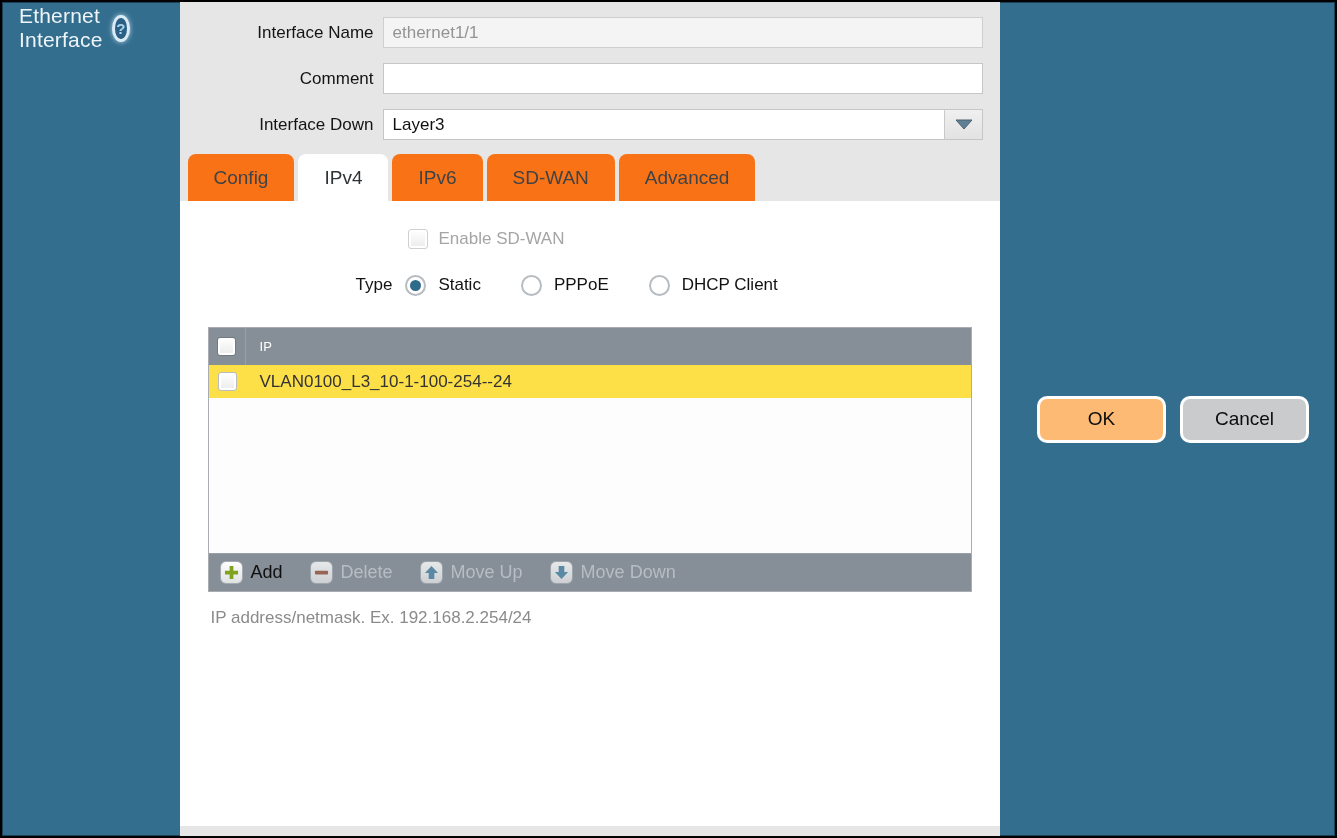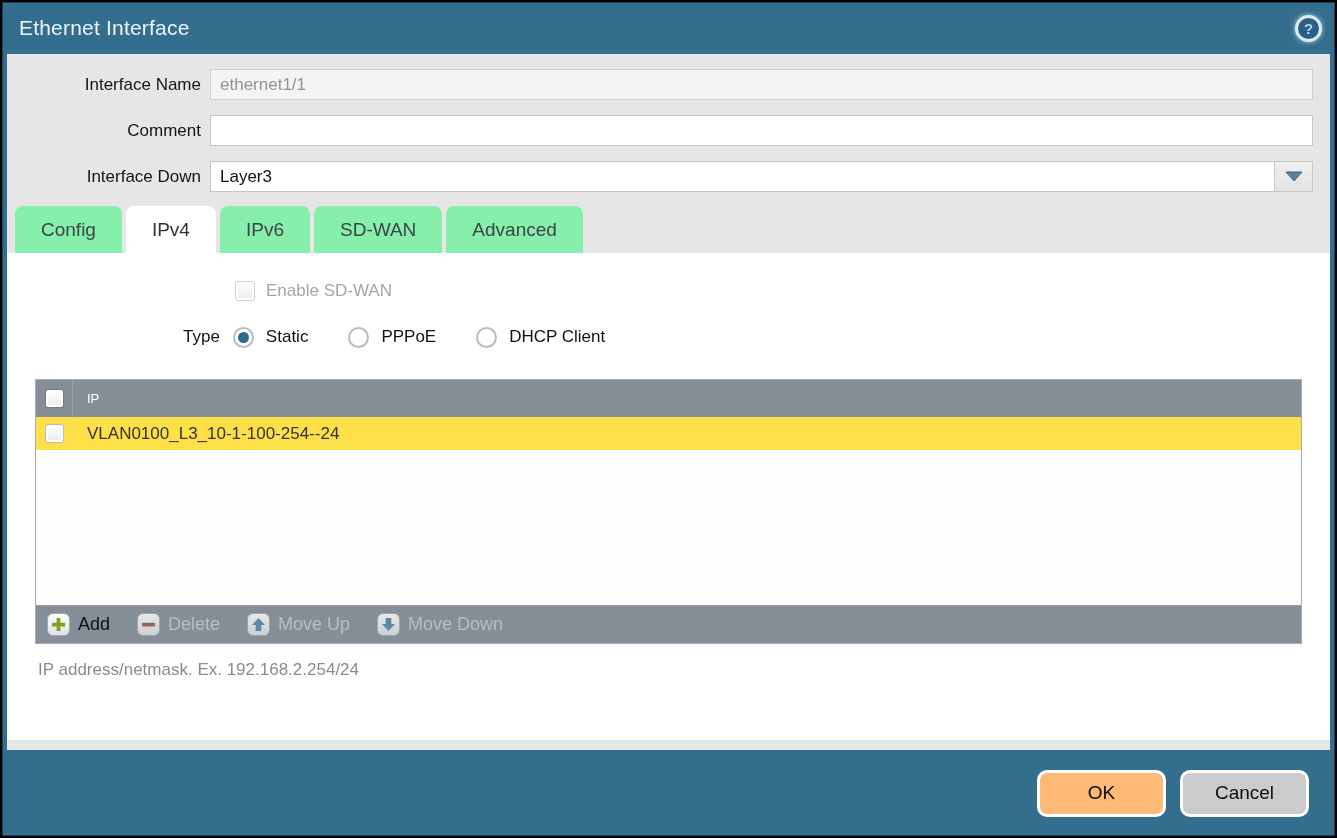--- a/index.html
+++ b/index.html
@@ -7,21 +7,21 @@
     margin: 0;
     font-family: "Liberation Sans", sans-serif;
     background: #222;
     width: 1337px; height: 838px; overflow: hidden;
   }
   .dialog {
     width: 1337px; height: 838px;
     background: #346e8e;
     border: 2px solid #000;
     box-shadow: inset 0 0 0 1px #1d4156;
-    display: flex; flex-direction: column;
+    display: flex; flex-direction: row; gap: 32px;
   }
   
   .titlebar {
     height: 52px; flex: 0 0 52px;
     display: flex; align-items: center; justify-content: space-between;
     padding: 0 13px 0 17px;
   }
   .title { color: #eef4f8; font-size: 21px; letter-spacing: .2px; }
   .help {
     width: 27px; height: 27px; border-radius: 50%;
@@ -53,21 +53,21 @@
   }
   .dropdown { flex: 1; display: flex; height: 31px; border: 1px solid #c6c6c6; background: #fff; cursor: pointer; }
   .dd-value { flex: 1; display: flex; align-items: center; padding: 0 9px; font-size: 17px; color: #111; }
   .dd-btn {
     width: 38px; flex: 0 0 38px; background: linear-gradient(#f0f0f0,#e2e2e2);
     border-left: 1px solid #c9c9c9; display: flex; align-items: center; justify-content: center;
   }
   
   .tabs { display: flex; gap: 4px; margin: 14px 0 0 8px; flex: 0 0 47px; }
   .tab {
-    background: #86efac; color: #3e4347;
+    background: #f97316; color: #3e4347;
     border-radius: 8px 8px 0 0;
     padding: 0 26px; height: 47px;
     display: flex; align-items: center; font-size: 19px; cursor: pointer;
   }
   .tab.active { background: #ffffff; color: #2e3336; }
   
   .panel { background: #fff; flex: 1; padding-top: 27px; margin-bottom: 10px; overflow: hidden; }
   .sdwan-row { margin-left: 228px; display: flex; align-items: center; gap: 11px; height: 22px; }
   .checkbox {
     width: 20px; height: 20px; border-radius: 3px;

